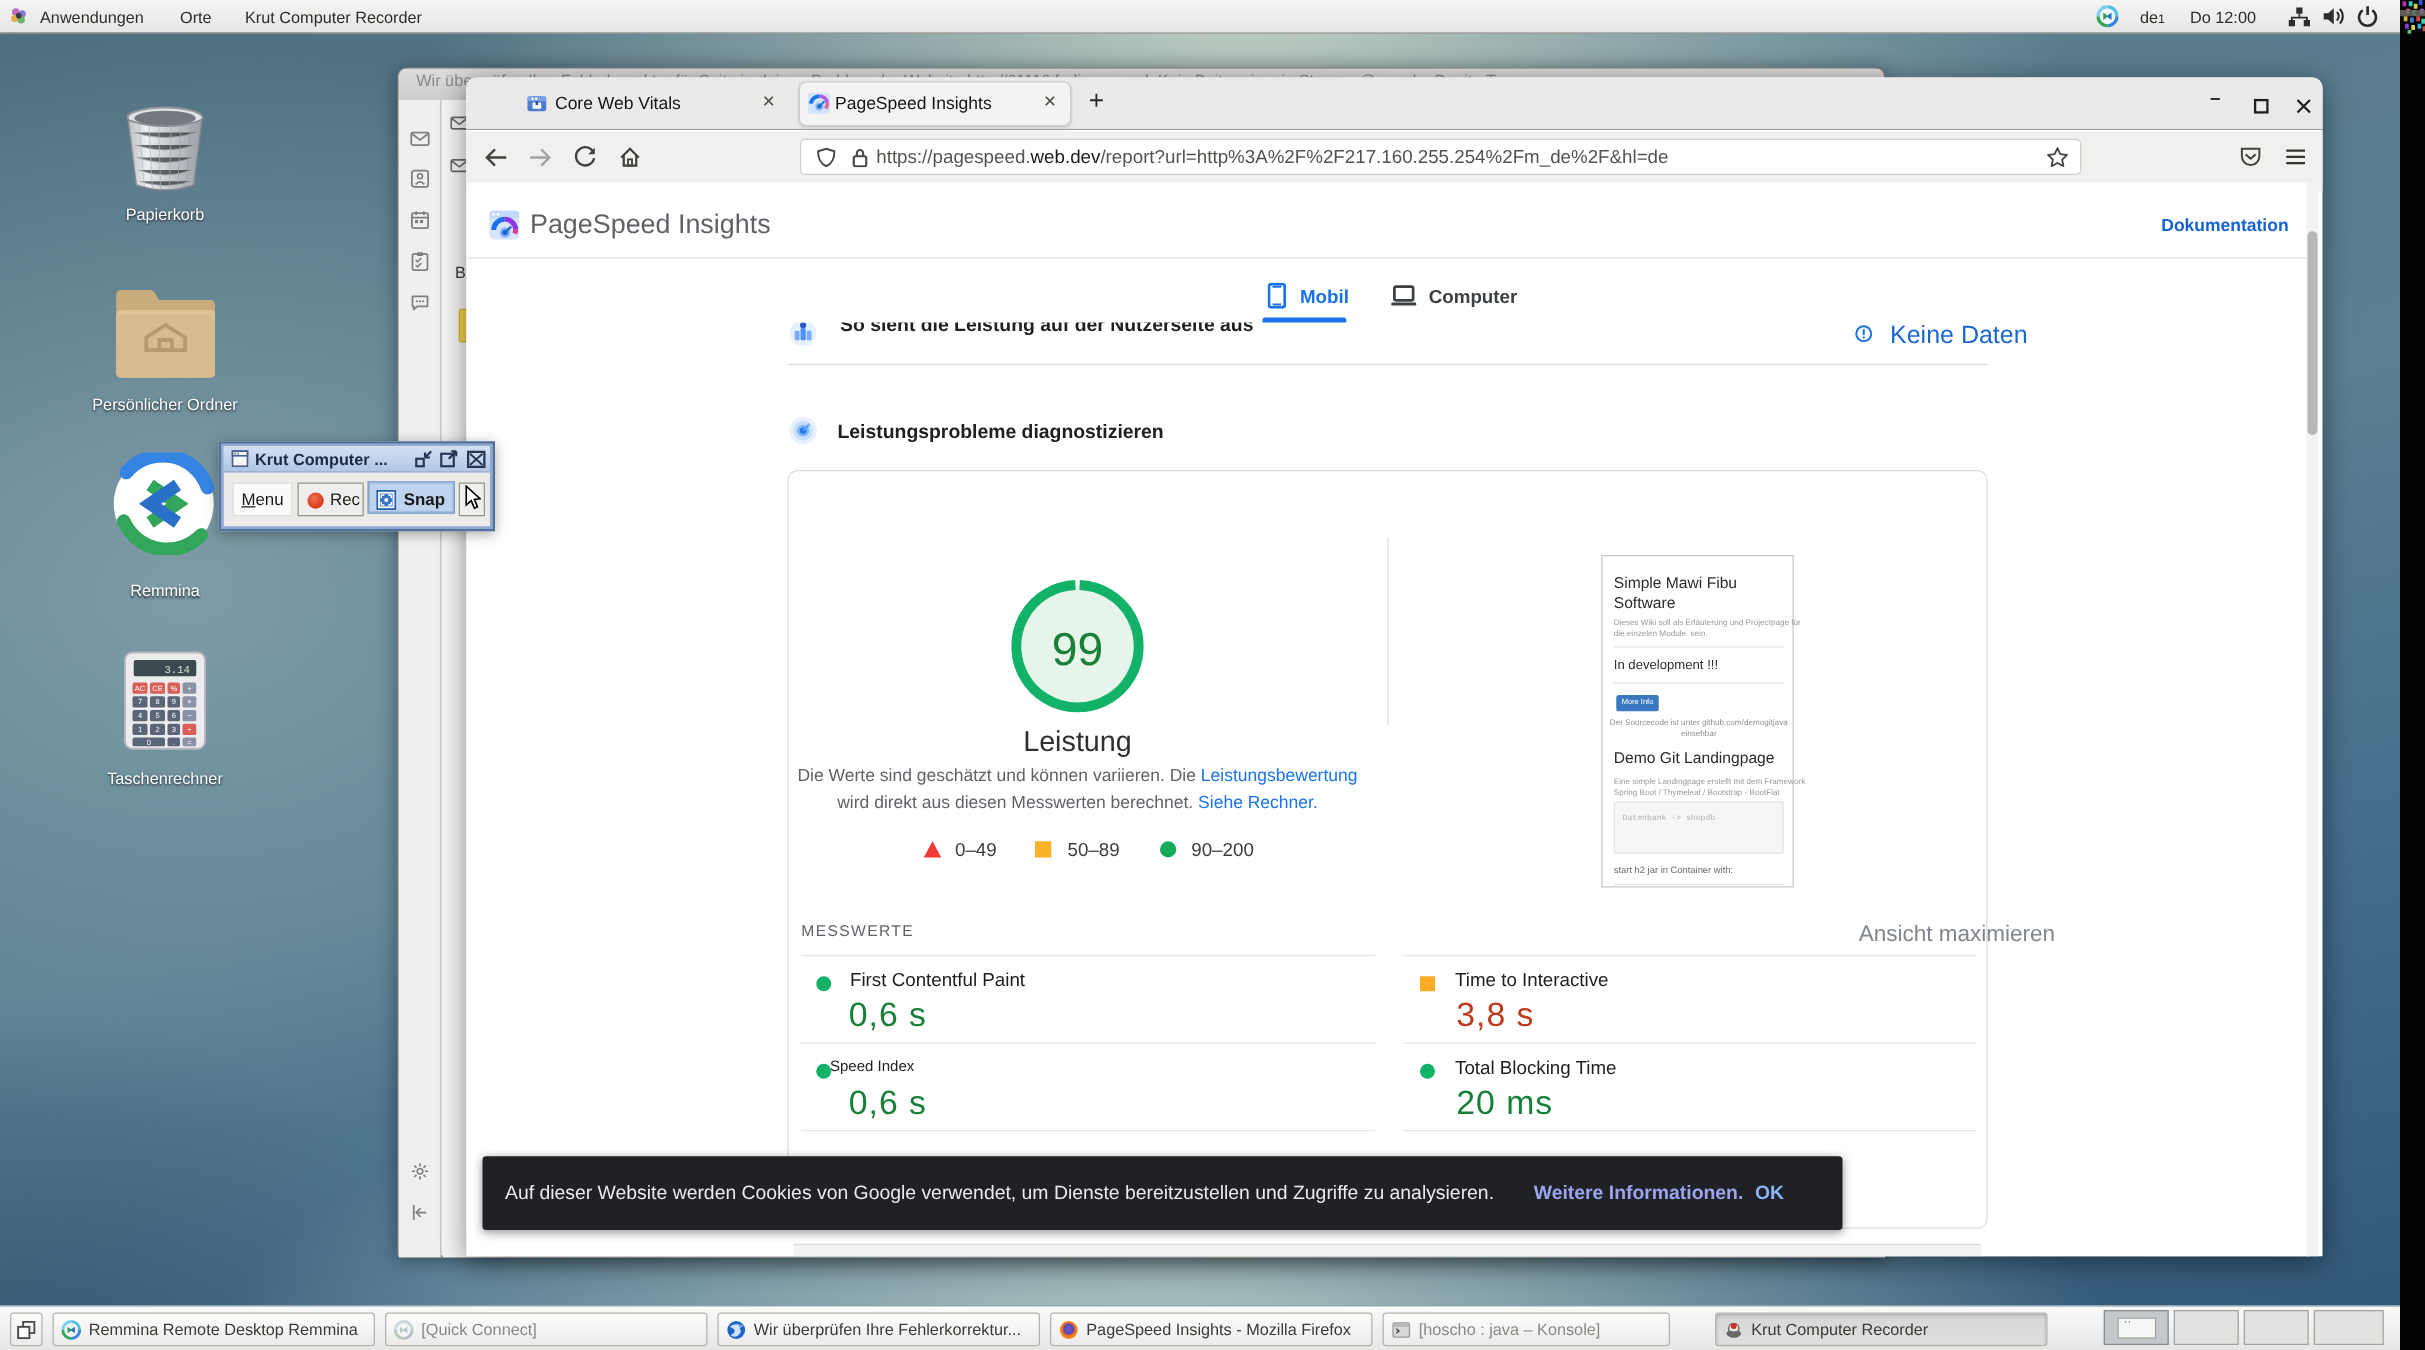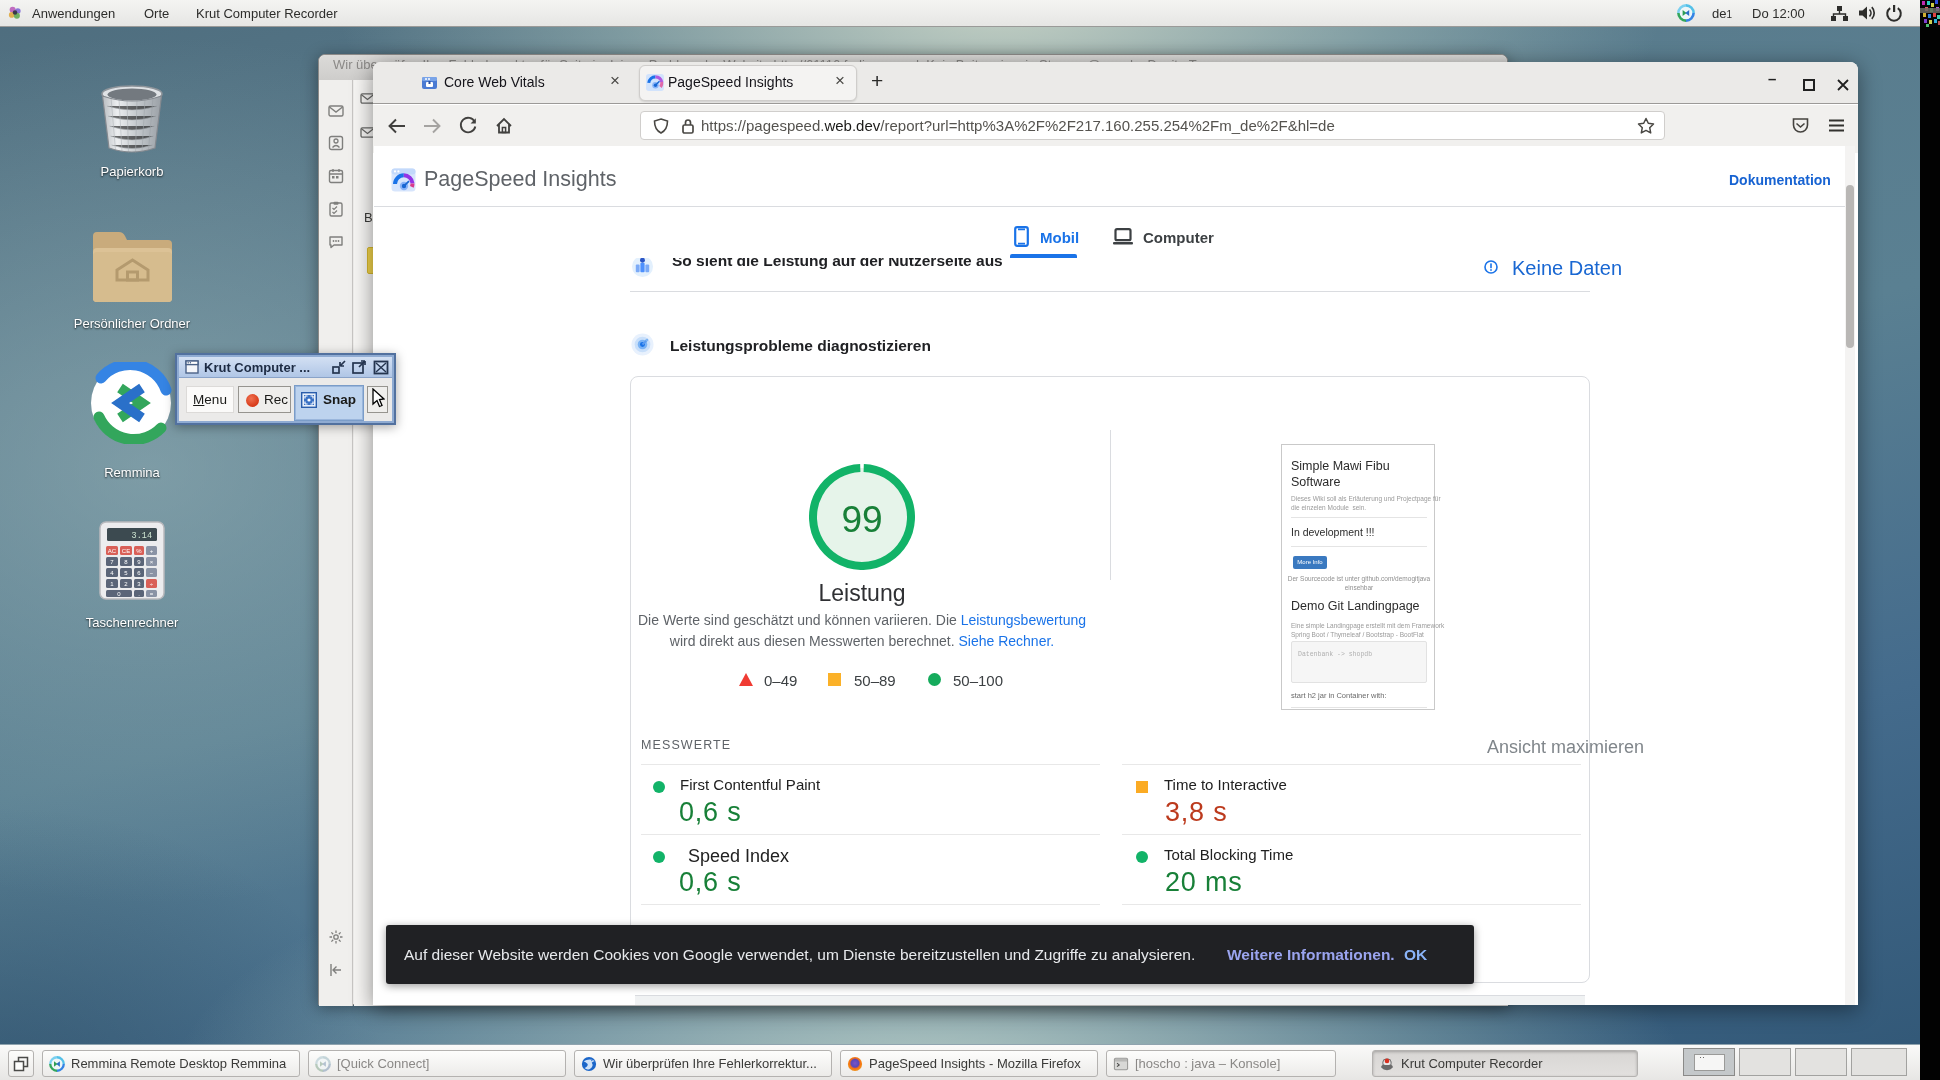--- a/index.html
+++ b/index.html
@@ -374,21 +374,21 @@
       </svg>
     <span class="abs" style="left:439px;top:353px;width:98px;text-align:center;font-size:37px;color:#188038;">99</span>
     <span class="abs" style="left:388px;top:434px;width:200px;text-align:center;font-size:23px;color:#2f3033;">Leistung</span>
     <div class="abs" style="left:218px;top:464px;width:540px;text-align:center;font-size:14px;color:#5f6368;line-height:20.5px;">Die Werte sind geschätzt und können variieren. Die <span class="blue">Leistungsbewertung</span><br>wird direkt aus diesen Messwerten berechnet. <span class="blue">Siehe Rechner.</span></div>
 
     <div class="abs" style="left:365px;top:527px;width:0;height:0;border-left:7px solid transparent;border-right:7px solid transparent;border-bottom:13px solid #f03b33;"></div>
     <span class="abs" style="left:390px;top:526px;font-size:15px;color:#3c4043;">0–49</span>
     <div class="abs" style="left:454px;top:527px;width:13px;height:13px;background:#fbb128;"></div>
     <span class="abs" style="left:480px;top:526px;font-size:15px;color:#3c4043;">50–89</span>
     <div class="abs" style="left:554px;top:527px;width:13px;height:13px;border-radius:50%;background:#15ab5c;"></div>
-    <span class="abs" style="left:579px;top:526px;font-size:15px;color:#3c4043;">50–100</span>
+    <span class="abs" style="left:579px;top:526px;font-size:15px;color:#3c4043;">90–200</span>
 
     <div class="abs" style="left:736px;top:284px;width:1px;height:150px;background:#dadce0;"></div>
 
     <div class="abs" id="thumb" style="left:907px;top:298px;width:154px;height:266px;border:1px solid #c9c9c9;background:#fff;">
       <div class="abs" style="left:9px;top:13px;font-size:12.5px;color:#2b2b2b;line-height:16px;">Simple Mawi Fibu<br>Software</div>
       <div class="abs" style="left:9px;top:49px;font-size:6.5px;color:#9a9a9a;line-height:9px;white-space:nowrap;">Dieses Wiki soll als Erläuterung und Projectpage für<br>die einzelen Module&nbsp; sein.</div>
       <div class="abs" style="left:9px;top:72px;width:136px;height:1px;background:#e4e4e4;"></div>
       <div class="abs" style="left:9px;top:81px;font-size:10.5px;color:#2b2b2b;">In development !!!</div>
       <div class="abs" style="left:9px;top:101px;width:136px;height:1px;background:#e4e4e4;"></div>
       <div class="abs" style="left:11px;top:111px;width:34px;height:13px;background:#3a79c0;border-radius:2px;color:#fff;font-size:6px;text-align:center;line-height:13px;">More Info</div>
@@ -411,21 +411,21 @@
     <div class="abs" style="left:748px;top:688px;width:459px;height:1px;background:#e8e8e8;"></div>
     <div class="abs" style="left:267px;top:758px;width:459px;height:1px;background:#e8e8e8;"></div>
     <div class="abs" style="left:748px;top:758px;width:459px;height:1px;background:#e8e8e8;"></div>
     <div class="abs" style="left:279px;top:635px;width:12px;height:12px;border-radius:50%;background:#12b368;"></div>
     <span class="abs" style="left:306px;top:630px;font-size:15px;color:#212121;">First Contentful Paint</span>
     <span class="abs" style="left:305px;top:651px;font-size:27px;letter-spacing:0.8px;color:#188038;">0,6 s</span>
     <div class="abs" style="left:762px;top:635px;width:12px;height:12px;background:#fbab24;"></div>
     <span class="abs" style="left:790px;top:630px;font-size:15px;color:#212121;">Time to Interactive</span>
     <span class="abs" style="left:791px;top:651px;font-size:27px;letter-spacing:0.8px;color:#bc3a1d;">3,8 s</span>
     <div class="abs" style="left:279px;top:705px;width:12px;height:12px;border-radius:50%;background:#12b368;"></div>
-    <span class="abs" style="left:314px;top:700px;font-size:18px;color:#212121;">Speed Index</span>
+    <span class="abs" style="left:290px;top:700px;font-size:12px;color:#212121;">Speed Index</span>
     <span class="abs" style="left:305px;top:721px;font-size:27px;letter-spacing:0.8px;color:#188038;">0,6 s</span>
     <div class="abs" style="left:762px;top:705px;width:12px;height:12px;border-radius:50%;background:#12b368;"></div>
     <span class="abs" style="left:790px;top:700px;font-size:15px;color:#212121;">Total Blocking Time</span>
     <span class="abs" style="left:791px;top:721px;font-size:27px;letter-spacing:0.8px;color:#188038;">20 ms</span>
 
     <div class="abs" style="left:261px;top:849px;width:950px;height:1px;background:#dadce0;"></div>
     <div class="abs" style="left:261px;top:850px;width:950px;height:9px;background:#f0f2f3;"></div>
   </div>
   <div id="scrollbar">
       <div id="scrollthumb"></div>
@@ -451,21 +451,21 @@
     <svg class="abs" style="left:194px;top:3px;" width="16" height="15" viewBox="0 0 16 15">
         <rect x="1.5" y="1.5" width="13" height="12" fill="none" stroke="#25354f" stroke-width="1.8"></rect>
         <path d="M3 3 L13 12 M13 3 L3 12" stroke="#25354f" stroke-width="1.4"></path>
       </svg>
   </div>
   <div class="abs" style="left:9px;top:31px;width:48px;height:27px;background:#fbfaf9;border:1px solid #dcdad8;text-align:center;font-size:13.5px;color:#1a1a18;line-height:25px;"><span style="text-decoration:underline;">M</span>enu</div>
   <div class="abs" style="left:61px;top:31px;width:53px;height:27px;background:#efeeec;border:1px solid #96948f;font-size:13.5px;color:#1a1a18;line-height:25px;">
       <span class="abs" style="left:7px;top:7px;width:13px;height:13px;border-radius:50%;background:radial-gradient(circle at 40% 35%, #f07050, #cc2200);"></span>
       <span class="abs" style="left:25px;">Rec</span>
     </div>
-  <div class="abs" style="left:117px;top:30px;width:70px;height:36px;background:#bdd3ee;border:1px solid #7a9cc8;box-shadow:inset 0 0 0 1px #9ab6dc;font-size:13.5px;font-weight:700;color:#1a1a18;line-height:27px;">
+  <div class="abs" style="left:117px;top:30px;width:70px;height:26px;background:#bdd3ee;border:1px solid #7a9cc8;box-shadow:inset 0 0 0 1px #9ab6dc;font-size:13.5px;font-weight:700;color:#1a1a18;line-height:27px;">
       <svg class="abs" style="left:6px;top:6px;" width="16" height="16" viewBox="0 0 16 16">
         <rect x="0.7" y="0.7" width="14.6" height="14.6" fill="#e8f0fa" stroke="#2a5dab" stroke-width="1.4"></rect>
         <rect x="3" y="3" width="10" height="10" fill="#3a72c4"></rect>
         <path d="M4 4 l2.5 0 M4 4 l0 2.5 M12 4 l-2.5 0 M12 4 l0 2.5 M4 12 l2.5 0 M4 12 l0 -2.5 M12 12 l-2.5 0 M12 12 l0 -2.5" stroke="#fff" stroke-width="1.2"></path>
         <circle cx="8" cy="8" r="1.6" fill="#fff"></circle>
       </svg>
       <span class="abs" style="left:28px;">Snap</span>
     </div>
   <div class="abs" style="left:190px;top:31px;width:21px;height:27px;background:#efeeec;border:1px solid #96948f;"></div>
   <svg class="abs" style="left:193px;top:33px;" width="15" height="22" viewBox="0 0 15 22">

